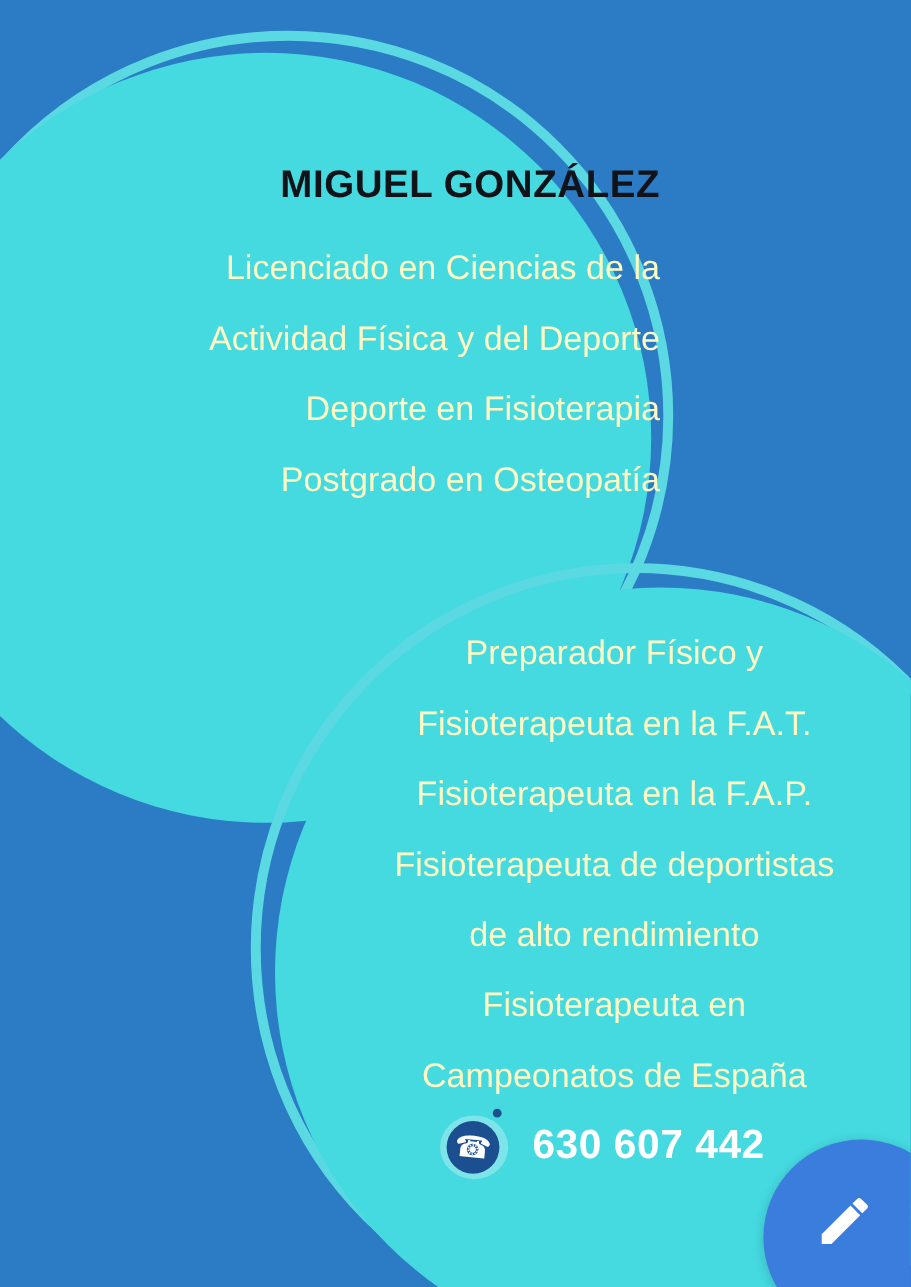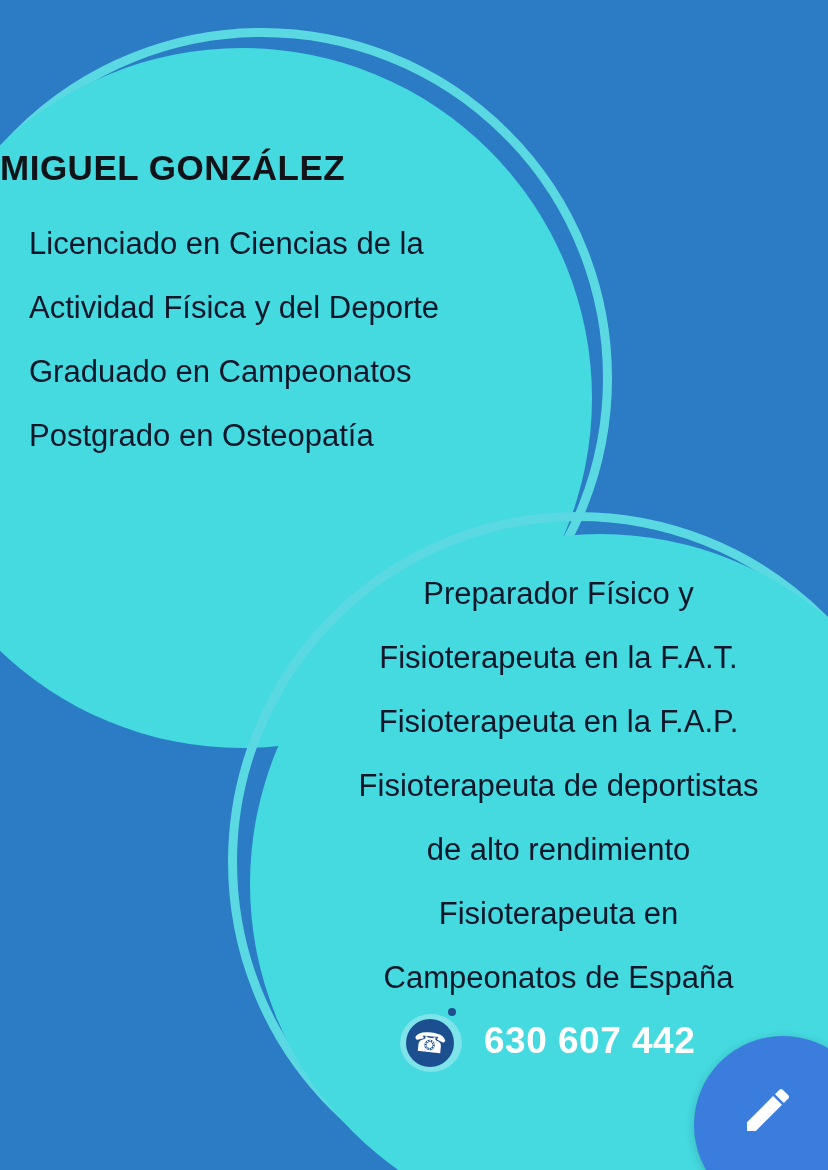--- a/index.html
+++ b/index.html
@@ -65,33 +65,33 @@
     border-radius: 50%;
     background: #45d9e0;
   }
 
   
   .block-top {
     position: absolute;
     left: 0px;
     top: 148px;
     width: 600px;
-    text-align: left;
+    text-align: right;
     color: #111318;
   }
   .name {
     font-size: 35px;
     font-weight: bold;
     letter-spacing: 0.5px;
     margin-bottom: 24px;
   }
   .line {
     font-size: 31px;
     line-height: 64px;
-    color: #0f172a;
+    color: #fef9c3;
     white-space: nowrap;
     padding-left: 29px;
   }
 
   .block-bot {
     position: absolute;
     left: 244px;
     top: 562px;
     width: 600px;
     text-align: center;
@@ -181,21 +181,21 @@
   <div class="circle-top-ring"></div>
   <div class="circle-top-fill"></div>
 
   <div class="circle-bot-ring"></div>
   <div class="circle-bot-fill"></div>
 
   <div class="block-top">
     <div class="name">MIGUEL GONZÁLEZ</div>
     <div class="line">Licenciado en Ciencias de la</div>
     <div class="line">Actividad Física y del Deporte</div>
-    <div class="line">Graduado en Campeonatos</div>
+    <div class="line">Deporte en Fisioterapia</div>
     <div class="line">Postgrado en Osteopatía</div>
   </div>
 
   <div class="block-bot">
     <div class="line">Preparador Físico y</div>
     <div class="line">Fisioterapeuta en la F.A.T.</div>
     <div class="line">Fisioterapeuta en la F.A.P.</div>
     <div class="line">Fisioterapeuta de deportistas</div>
     <div class="line">de alto rendimiento</div>
     <div class="line">Fisioterapeuta en</div>

